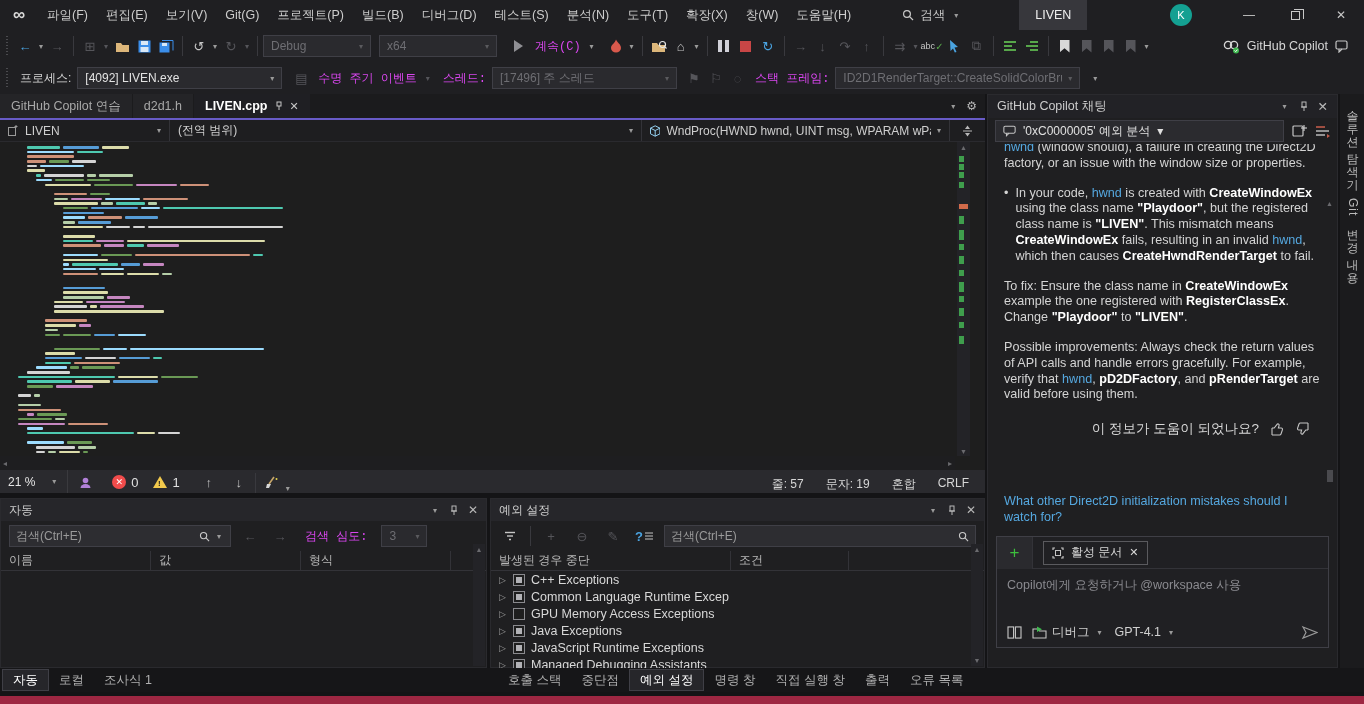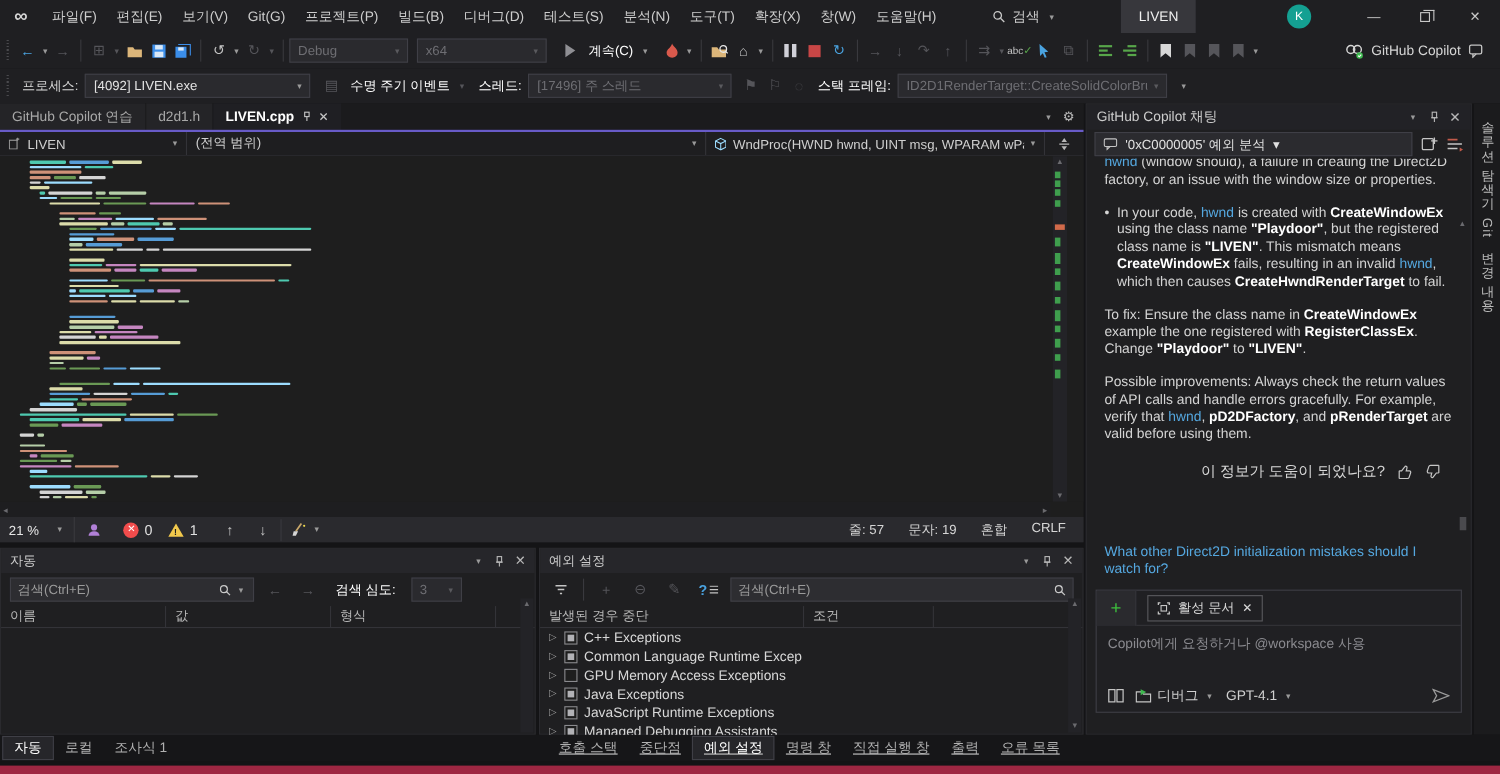--- a/index.html
+++ b/index.html
@@ -24,21 +24,21 @@
   .grip{width:8px;height:20px;margin:0 3px;background:repeating-linear-gradient(to bottom,#4a4a4e 0 1px,transparent 1px 3px);background-size:2px 100%;background-position:3px 0;background-repeat:repeat-y;}
   .ico{min-width:22px;height:22px;display:flex;align-items:center;justify-content:center;color:#c5c5c5;font-size:13px;}
   .ico.blue{color:#4aa3e0;} .ico.dis{color:#55555a;}
   .dd{width:10px;font-size:8px;color:#9a9a9a;display:flex;align-items:center;justify-content:center;}
   .dd.dis{color:#55555a;}
   .sep{width:1px;height:20px;background:#39393e;margin:0 5px;}
   .combo{height:22px;background:#2a2a2e;border:1px solid #3f3f46;display:flex;align-items:center;padding:0 7px;font-size:12px;color:#e2e2e2;gap:6px;}
   .combo .carr{margin-left:auto;font-size:8px;color:#9a9a9a;}
   .combo.dis{color:#6e6e73;} .combo.dis .carr{color:#5a5a5e;}
   .lbl{font-size:12px;color:#d6d6d6;margin:0 6px;}
-  .lbl.dim{color:#ffffff;}
+  .lbl.dim{color:#d946ef;font-family:Liberation Mono, monospace;}
   .pause-glyph{display:flex;gap:3px;} .pause-glyph i{width:4px;height:12px;background:#d0d0d8;}
   .stop-glyph{width:11px;height:11px;background:#c84646;}
   .play-glyph{width:0;height:0;border-left:9px solid #8f8f94;border-top:6px solid transparent;border-bottom:6px solid transparent;}
   .bookmark{width:10px;height:13px;background:#d8d8d8;clip-path:polygon(0 0,100% 0,100% 100%,50% 68%,0 100%);}
   .bookmark.dim{background:#55555a;}
   .indent-glyph{display:flex;flex-direction:column;gap:2px;} .indent-glyph i{height:2px;background:#57a64a;}
   .copilot-area{margin-left:auto;display:flex;align-items:center;gap:7px;margin-right:14px;color:#d6d6d6;font-size:12.5px;}
 
   
   .editor-col{position:absolute;left:0;top:94px;width:985px;height:399px;background:#1e1e1e;}
@@ -55,21 +55,21 @@
   .editor-body{position:absolute;left:0;top:48px;width:985px;height:314px;background:#1e1e1e;overflow:hidden;}
   #code-canvas{position:absolute;left:18px;top:4px;}
   .cl{height:2.5px;margin-bottom:2.2px;white-space:nowrap;}
   .cb2{display:inline-block;height:2.5px;margin-right:3px;vertical-align:top;border-radius:1px;}
   .vscroll{position:absolute;right:15px;top:48px;width:13px;height:314px;background:#232327;}
   .vscroll .sarrow{position:absolute;left:0;width:13px;height:10px;color:#6a6a6e;font-size:7px;display:flex;align-items:center;justify-content:center;}
   #scroll-marks .mark{position:absolute;left:2px;width:5px;display:block;}
   #scroll-marks .mark.g{background:#3f9e4d;}
   #scroll-marks .mark.o{background:#d16a4a;left:2px;width:9px;}
   .hscroll{position:absolute;left:0;top:362px;width:955px;height:14px;background:#1e1e20;display:flex;align-items:center;justify-content:space-between;color:#6a6a6e;font-size:8px;padding:0 3px;}
-  .ed-status{position:absolute;left:0;top:376px;width:985px;height:23px;background:#2a2a2e;display:flex;align-items:center;}
+  .ed-status{position:absolute;left:0;top:376px;width:985px;height:23px;background:#2a2a2e;display:flex;align-items:flex-end;}
   .zoom-combo{display:flex;align-items:center;gap:14px;padding:0 8px;height:23px;color:#e6e6e6;font-size:12px;border-right:1px solid #3a3a3e;}
   .err-badge{width:14px;height:14px;border-radius:50%;background:#f14c4c;color:#fff;font-size:9px;display:flex;align-items:center;justify-content:center;}
   .warn-badge{width:0;height:0;border-left:7px solid transparent;border-right:7px solid transparent;border-bottom:12px solid #f2c94c;position:relative;}
   .warn-badge i{position:absolute;left:-1.5px;top:3px;font-style:normal;color:#1e1e1e;font-size:8px;font-weight:bold;}
   .ed-status-right{margin-left:auto;display:flex;gap:22px;padding-right:16px;color:#d6d6d6;}
 
   
   .panel{position:absolute;top:498px;height:170px;background:#1f1f21;border:1px solid #2a2a2e;}
   .panel-hdr{height:22px;display:flex;align-items:center;padding:0 8px;background:#26262a;color:#cccccc;font-size:12px;}
   .panel-ctrls{margin-left:auto;display:flex;align-items:center;gap:9px;color:#b8b8b8;}
@@ -109,21 +109,21 @@
   .ctx-label{display:flex;align-items:center;gap:5px;color:#d0d0d0;font-size:12.5px;}
   .send{margin-left:auto;color:#9a9a9a;}
 
   
   .rightstrip{position:absolute;left:1340px;top:94px;width:24px;height:574px;background:#1b1b1d;display:flex;flex-direction:column;align-items:center;gap:14px;padding-top:8px;}
   .vtab{writing-mode:vertical-rl;font-size:12px;color:#bcbcbc;letter-spacing:1px;}
 
   
   .bt-row{position:absolute;left:0;top:668px;width:1364px;height:24px;background:#161618;display:flex;align-items:center;}
   .bt-left{display:flex;margin-left:2px;}
-  .bt-right{position:absolute;left:498px;top:0;height:24px;display:flex;align-items:center;text-decoration:underline;}
+  .bt-right{position:absolute;left:498px;top:0;height:24px;display:flex;align-items:center;}
   .btab{height:22px;display:flex;align-items:center;padding:0 10px;color:#b0b0b0;font-size:12.5px;}
   .btab.active{background:#26262a;border:1px solid #3f3f46;color:#ffffff;}
 
   
   .statusbar{position:absolute;left:0;top:696px;width:1364px;height:8px;background:#9e2742;overflow:hidden;}
   .sb-inner{display:flex;align-items:center;height:22px;padding:8px 10px 0 10px;color:#f0dfe4;font-size:11.5px;gap:8px;}
   .sb-right{margin-left:auto;display:flex;gap:26px;align-items:center;}
 
   svg{display:block;}
 </style>

